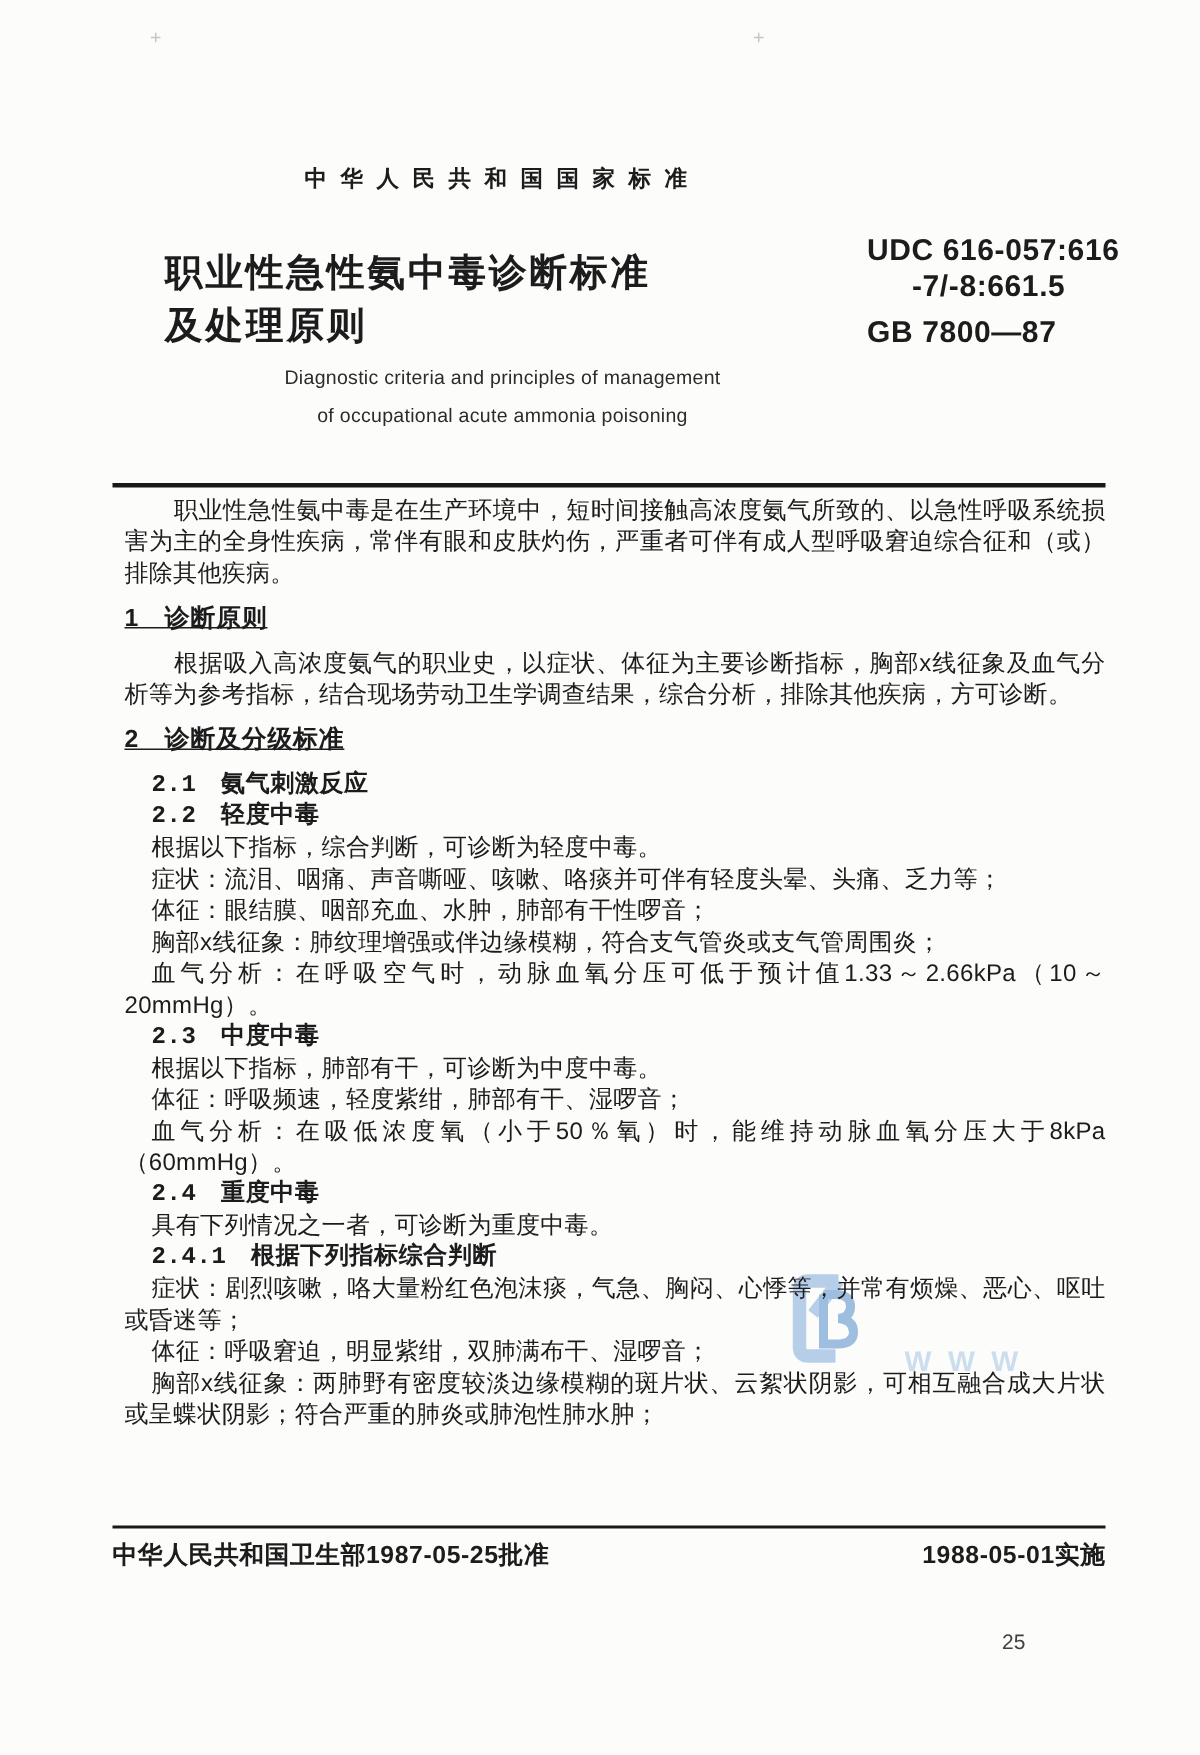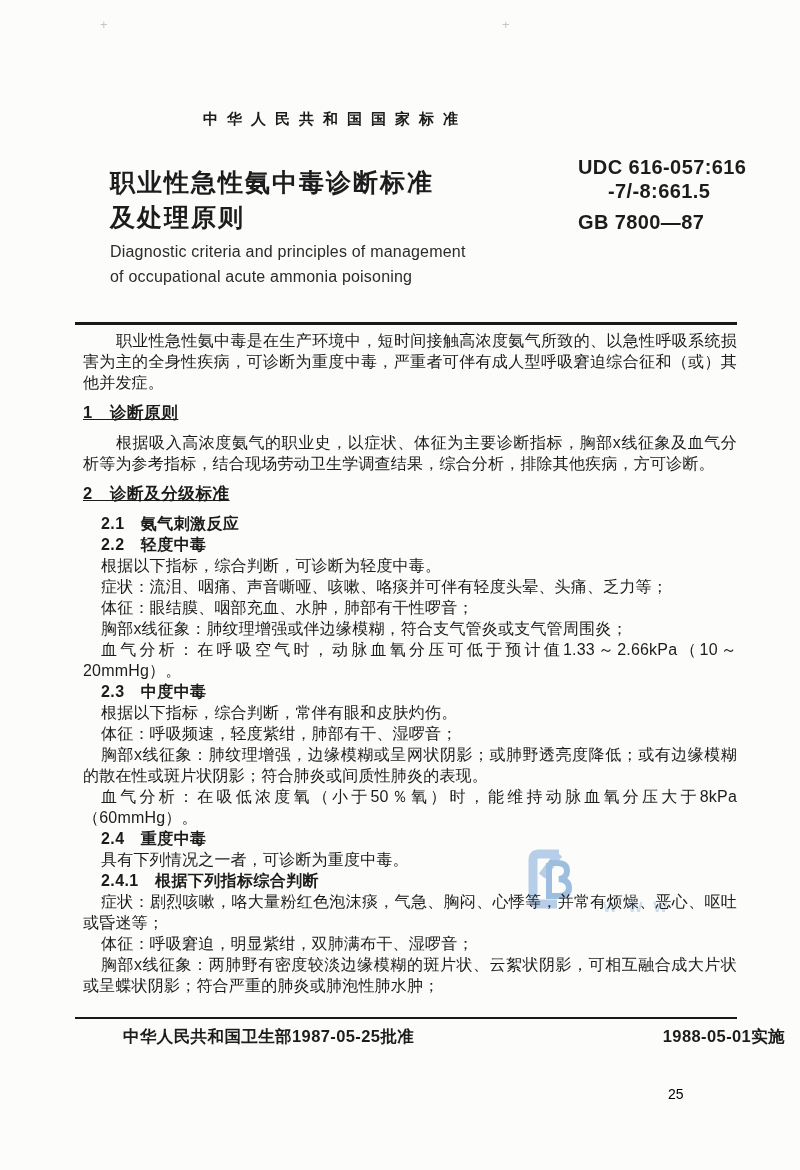--- a/index.html
+++ b/index.html
@@ -21,57 +21,57 @@
     line-height:24px;letter-spacing:0.4px;white-space:nowrap;
   }
   .udc-line2{text-indent:30px;}
   .standard-code{margin-top:7px;}
 
   .doc-title{
     position:absolute;left:110px;top:165px;width:450px;text-align:left;
     font-size:25px;font-weight:bold;letter-spacing:2px;line-height:35px;
   }
   .doc-subtitle{
-    position:absolute;left:110px;top:239px;width:450px;
-    font-size:16px;line-height:25px;color:#2b2b2b;letter-spacing:0.2px;
+    position:absolute;left:110px;top:239px;width:450px;text-align:center;
+    font-size:13px;line-height:25px;color:#2b2b2b;letter-spacing:0.2px;
   }
 
   .rule{position:absolute;left:75px;width:662px;height:3px;background:#191919;}
   .rule-top{top:322px;}
   .rule-bottom{top:1017px;height:2px;}
 
   .doc-body{
     position:absolute;left:83px;top:330px;width:654px;z-index:2;
     font-size:16px;line-height:21px;letter-spacing:0.2px;text-align:justify;
   }
   .blk{margin:0;}
   .p2{text-indent:33px;}
   .p1{text-indent:18px;}
   .h1{font-weight:bold;margin:9px 0;font-size:16.5px;letter-spacing:0.6px;text-decoration:underline;}
-  .sub{font-weight:bold;text-indent:18px;letter-spacing:0.4px;}
+  .sub{font-weight:bold;text-indent:18px;letter-spacing:0.4px;font-family:Liberation Mono, monospace;}
 
   .watermark{position:absolute;left:527px;top:846px;z-index:1;pointer-events:none;}
   .wm-row{display:flex;align-items:flex-start;}
   .wm-logo{display:block;}
   .wm-text{
     font-size:37px;font-weight:bold;letter-spacing:6px;white-space:nowrap;
     color:#a9c6e4;margin:12px 0 0 14px;
   }
   .wm-sub{
-    position:absolute;left:76px;top:52px;font-size:15px;font-weight:bold;
+    position:absolute;left:76px;top:52px;font-size:19px;font-weight:bold;
     letter-spacing:11px;color:rgba(164,195,228,0.55);white-space:nowrap;
   }
 
   .footer{
     position:absolute;left:75px;top:1026px;width:662px;z-index:2;
     display:flex;justify-content:space-between;
-    font-size:16.5px;font-weight:bold;letter-spacing:0.4px;white-space:nowrap;margin-left:48px;
+    font-size:16.5px;font-weight:bold;letter-spacing:0.4px;white-space:nowrap;
   }
   .page-number{
-    position:absolute;left:668px;top:1086px;font-size:14px;color:#000000;
+    position:absolute;left:668px;top:1086px;font-size:14px;color:#404040;
   }
 </style>
 </head>
 <body>
 
 <div class="page">
 
   <span class="crop-mark crop-a">+</span>
   <span class="crop-mark crop-b">+</span>
 
@@ -100,35 +100,34 @@
       <svg class="wm-logo" width="48" height="66" viewBox="0 0 48 66" aria-hidden="true">
         <path d="M32 8 H12 Q6 8 6 14 V52 Q6 58 12 58 H30" fill="none" stroke="#b7cee9" stroke-width="9"></path>
         <path d="M32 8 L15 30" fill="none" stroke="#b7cee9" stroke-width="8"></path>
         <path d="M22 17 H30 Q40 17 40 25 Q40 32 32 33 Q42 34 42 42 Q42 50 31 50 H22 V17" fill="none" stroke="#9dbede" stroke-width="6"></path>
       </svg>
     </div>
     <span class="wm-sub">WWW</span>
   </div>
 
   <div class="doc-body" id="doc-body">
-      <p class="blk p2">职业性急性氨中毒是在生产环境中，短时间接触高浓度氨气所致的、以急性呼吸系统损害为主的全身性疾病，可诊断为重度中毒，严重者可伴有成人型呼吸窘迫综合征和（或）其他并发症。</p>
+      <p class="blk p2">职业性急性氨中毒是在生产环境中，短时间接触高浓度氨气所致的、以急性呼吸系统损害为主的全身性疾病，常伴有眼和皮肤灼伤，严重者可伴有成人型呼吸窘迫综合征和（或）排除其他疾病。</p>
       <p class="blk h1">1　诊断原则</p>
       <p class="blk p2">根据吸入高浓度氨气的职业史，以症状、体征为主要诊断指标，胸部x线征象及血气分析等为参考指标，结合现场劳动卫生学调查结果，综合分析，排除其他疾病，方可诊断。</p>
       <p class="blk h1">2　诊断及分级标准</p>
       <p class="blk sub">2.1　氨气刺激反应</p>
       <p class="blk sub">2.2　轻度中毒</p>
       <p class="blk p1">根据以下指标，综合判断，可诊断为轻度中毒。</p>
       <p class="blk p1">症状：流泪、咽痛、声音嘶哑、咳嗽、咯痰并可伴有轻度头晕、头痛、乏力等；</p>
       <p class="blk p1">体征：眼结膜、咽部充血、水肿，肺部有干性啰音；</p>
       <p class="blk p1">胸部x线征象：肺纹理增强或伴边缘模糊，符合支气管炎或支气管周围炎；</p>
       <p class="blk p1">血气分析：在呼吸空气时，动脉血氧分压可低于预计值1.33～2.66kPa（10～20mmHg）。</p>
       <p class="blk sub">2.3　中度中毒</p>
-      <p class="blk p1">根据以下指标，综合判断，常伴有眼和皮肤灼伤。</p>
+      <p class="blk p1">根据以下指标，肺部有干，可诊断为中度中毒。</p>
       <p class="blk p1">体征：呼吸频速，轻度紫绀，肺部有干、湿啰音；</p>
-      <p class="blk p1">胸部x线征象：肺纹理增强，边缘模糊或呈网状阴影；或肺野透亮度降低；或有边缘模糊的散在性或斑片状阴影；符合肺炎或间质性肺炎的表现。</p>
       <p class="blk p1">血气分析：在吸低浓度氧（小于50％氧）时，能维持动脉血氧分压大于8kPa（60mmHg）。</p>
       <p class="blk sub">2.4　重度中毒</p>
       <p class="blk p1">具有下列情况之一者，可诊断为重度中毒。</p>
       <p class="blk sub">2.4.1　根据下列指标综合判断</p>
       <p class="blk p1">症状：剧烈咳嗽，咯大量粉红色泡沫痰，气急、胸闷、心悸等，并常有烦燥、恶心、呕吐或昏迷等；</p>
       <p class="blk p1">体征：呼吸窘迫，明显紫绀，双肺满布干、湿啰音；</p>
       <p class="blk p1">胸部x线征象：两肺野有密度较淡边缘模糊的斑片状、云絮状阴影，可相互融合成大片状或呈蝶状阴影；符合严重的肺炎或肺泡性肺水肿；</p>
     </div>
 
   <div class="rule rule-bottom"></div>

